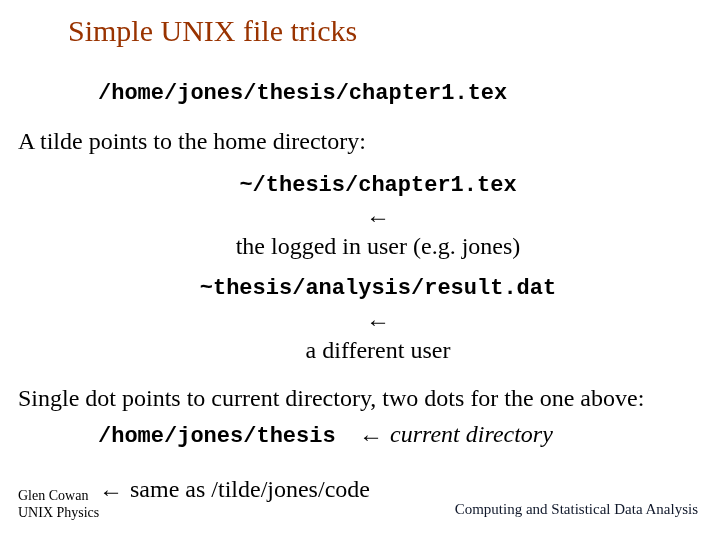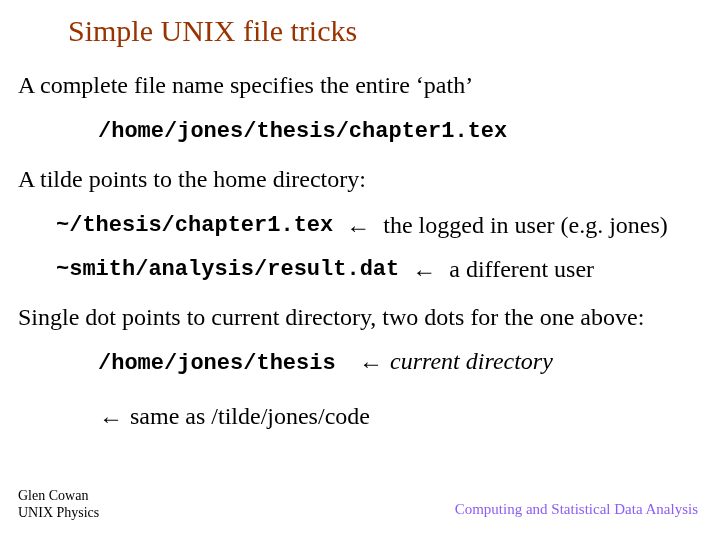--- a/index.html
+++ b/index.html
@@ -49,34 +49,35 @@
     margin-top: 14px;
     margin-bottom: 18px;
   }
   .indent-code-sm {
     margin-left: 38px;
     margin-top: 16px;
     margin-bottom: 14px;
   }
   .line-row {
     display: flex;
-    align-items: flex-end;
-    gap: 12px;
+    align-items: center;
+    gap: 1px;
+    flex-direction: column;
   }
   .arrow {
     font-size: 24px;
     width: 26px;
     text-align: center;
   }
   .desc {
     font-size: 24px;
   }
   .two-col {
     margin-left: 80px;
-    margin-top: 14px;
+    margin-top: 6px;
   }
   .two-col .row {
     display: flex;
     align-items: baseline;
     margin-bottom: 24px;
   }
   .two-col .c1 {
     width: 260px;
   }
   .footer-left {
@@ -85,52 +86,51 @@
     bottom: 18px;
     font-size: 14px;
     color: #000000;
     line-height: 1.2;
   }
   .footer-right {
     position: absolute;
     right: 22px;
     bottom: 22px;
     font-size: 15px;
-    color: #8b5cf6;
+    color: #0f172a;
     margin-left: 28px;
   }
 </style>
 </head>
 <body>
 
 <div class="slide">
 
   <div class="title">Simple UNIX file tricks</div>
 
   <div class="body">
 
-    <div class="para">A complete file name specifies the entire ‘path’</div>
 
     <div class="indent-code">
       <span class="code">/home/jones/thesis/chapter1.tex</span>
     </div>
 
     <div class="para">A tilde points to the home directory:</div>
 
     <div class="indent-code-sm">
       <div class="line-row">
         <span class="code">~/thesis/chapter1.tex</span>
         <span class="arrow">←</span>
         <span class="desc">the logged in user (e.g. jones)</span>
       </div>
     </div>
 
     <div class="indent-code-sm" style="margin-top:10px;">
       <div class="line-row">
-        <span class="code">~smith/analysis/result.dat</span>
+        <span class="code">~thesis/analysis/result.dat</span>
         <span class="arrow">←</span>
         <span class="desc">a different user</span>
       </div>
     </div>
 
     <div class="para" style="margin-top:18px;">Single dot points to current directory, two dots for the one above:</div>
 
     <div class="two-col">
       <div class="row">
         <span class="c1 code">/home/jones/thesis</span>

